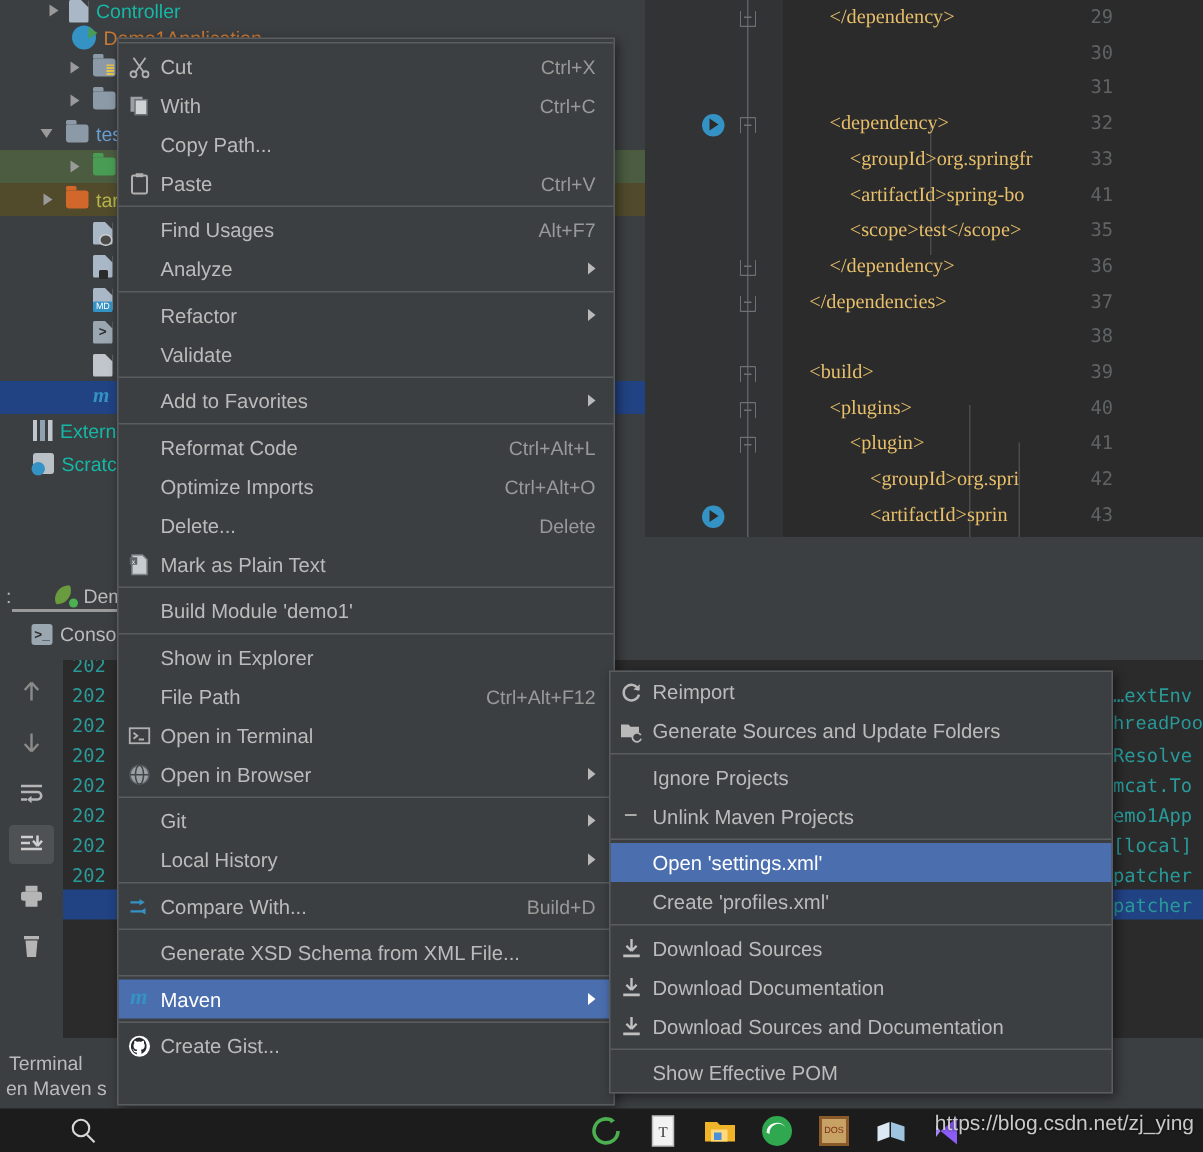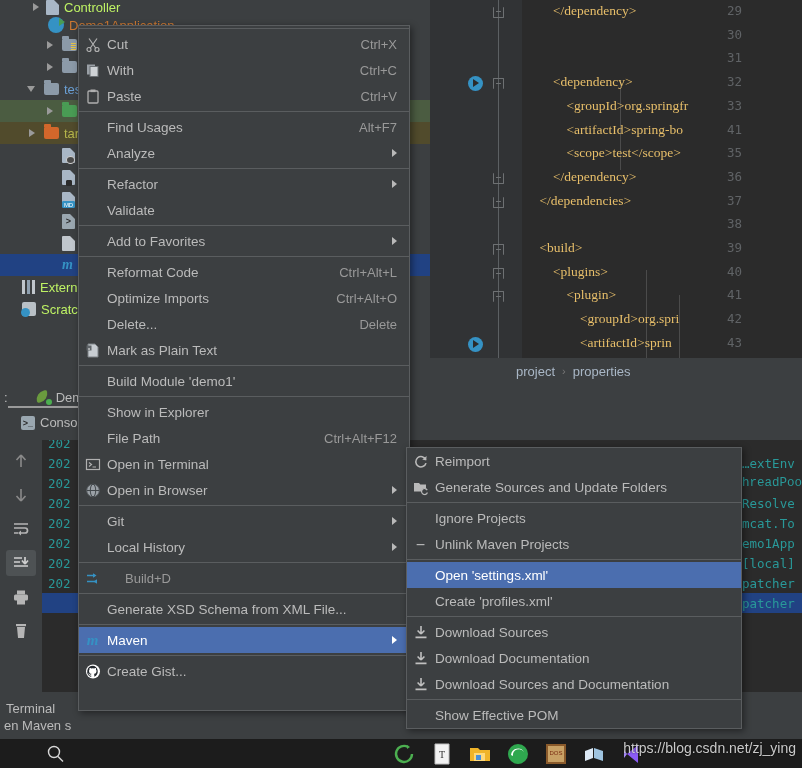--- a/index.html
+++ b/index.html
@@ -67,21 +67,21 @@
   }
   .fileico .badge.sq { border-radius: 1px; background: #2b2b2b; border-color: #2b2b2b; width: 6px; height: 6px; }
   .fileico .badge.md { border-radius: 1px; background: #3592c4; border-color: #3592c4; width: 13px; left: 0; height: 7px;
       font-size: 6px; color: #fff; text-align: center; line-height: 7px; letter-spacing: -.2px; }
   .fileico.term { background: #9aa7b0; color: #2b2b2b; font-size: 9px; text-align: center; line-height: 15px; font-weight: bold; }
   .fileico.lines { background: #c0c6cc; }
   .tlabel { margin-left: 5px; }
   .t-red { color: #cc7832; }
   .t-blue { color: #6a9fd4; }
   .t-yellow { color: #b5b54b; }
-  .t-gray { color: #bef264; }
+  .t-gray { color: #14b8a6; }
   .row-sel-green { background: #4b5c41; }
   .row-sel-olive { background: #514b2c; }
   .row-sel-blue { background: #214283; }
   .mico {
     flex: 0 0 auto; width: 14px; color: #3592c4; font-weight: bold;
     font-style: italic; font-size: 14px; font-family: "Liberation Serif", serif;
   }
 
   
   .editor {
@@ -407,25 +407,20 @@
         </div>
         <div class="codeline tag" style="top:287.4px">            &lt;plugin&gt;</div>
         <div class="ln" style="top:311.09999999999997px">42</div>
         <div class="codeline tag" style="top:311.09999999999997px">                &lt;groupId&gt;org.spri</div>
         <div class="ln" style="top:334.8px">43</div>
         <div class="runico" style="top:336.8px"></div>
         <div class="codeline tag" style="top:334.8px">                &lt;artifactId&gt;sprin</div>
       </div>
   </div>
 
-  <div class="breadcrumb">
-    <span>project</span>
-    <span class="crumb-sep">›</span>
-    <span>properties</span>
-  </div>
 
   <div class="runpanel">
 
     <div class="run-tabbar">
       <span style="padding-left:2px;color:#bbb;">:</span>
       <span class="run-tab" style="padding-left:22px;">
         <span class="leafico"></span>
         <span>Dem</span>
       </span>
     </div>
@@ -525,20 +520,23 @@
         <span class="micon">
           <svg width="16" height="16" viewBox="0 0 16 16">
             <rect x="2" y="2" width="8" height="10" fill="#9aa0a6"></rect>
                 <rect x="5" y="4" width="8" height="10" fill="#cfd3d6" stroke="#6d7276"></rect>
           </svg>
         </span>
         <span class="mlabel">With</span>
         <span class="accel">Ctrl+C</span>
       </div>
       <div class="mi">
+        <span class="mlabel">Copy Path...</span>
+      </div>
+      <div class="mi">
         <span class="micon">
           <svg width="16" height="16" viewBox="0 0 16 16">
             <rect x="3" y="2.5" width="10" height="12" rx="1" fill="none" stroke="#b0b0b0" stroke-width="1.3"></rect>
                 <rect x="5.5" y="1" width="5" height="2.6" fill="#b0b0b0"></rect>
           </svg>
         </span>
         <span class="mlabel">Paste</span>
         <span class="accel">Ctrl+V</span>
       </div>
       <div class="msep"></div>
@@ -631,20 +629,21 @@
       </div>
       <div class="msep"></div>
       <div class="mi">
         <span class="micon">
           <svg width="16" height="16" viewBox="0 0 16 16">
             <path d="M2 5 H10 M2 11 H10" stroke="#3592c4" stroke-width="1.5"></path>
                 <path d="M8 2.8 L11.5 5 L8 7.2 Z" fill="#3592c4"></path>
                 <path d="M12 8.8 L8.5 11 L12 13.2 Z" fill="#3592c4"></path>
           </svg>
         </span>
+        <span class="mlabel">Compare With...</span>
         <span class="accel">Build+D</span>
       </div>
       <div class="msep"></div>
       <div class="mi">
         <span class="mlabel">Generate XSD Schema from XML File...</span>
       </div>
       <div class="msep"></div>
       <div class="mi sel">
         <span class="micon">
           <span style="font-family:'Liberation Serif',serif;font-style:italic;font-weight:bold;font-size:15px;color:#3592c4;">m</span>

